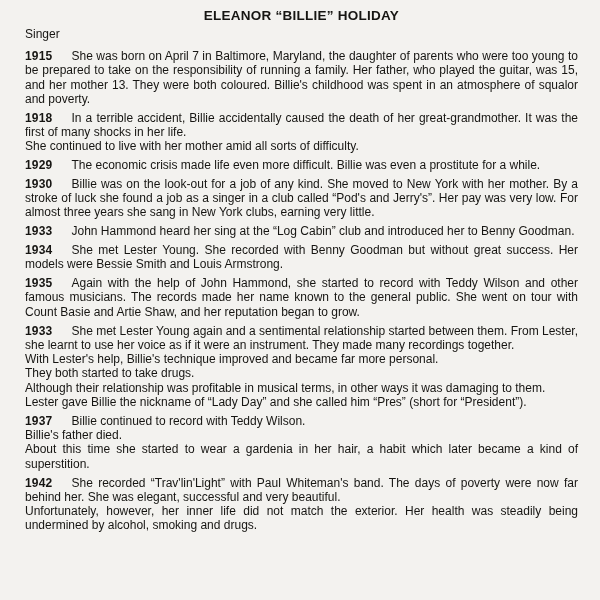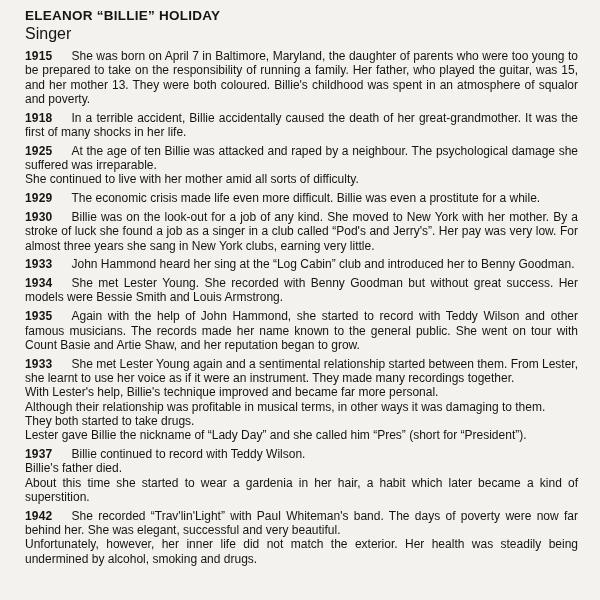--- a/index.html
+++ b/index.html
@@ -19,23 +19,24 @@
     box-sizing: border-box;
     width: 600px;
     height: 600px;
   }
   .title {
     font-size: 13.5px;
     font-weight: 700;
     letter-spacing: 0.25px;
     margin: 0;
     line-height: 16px;
+    text-align: center;
   }
   .subtitle {
-    font-size: 16px;
+    font-size: 12px;
     margin: 3px 0 0 0;
     line-height: 14px;
   }
   .entries {
     margin-top: 8px;
   }
   .entry-first, .entry-cont {
     font-size: 12px;
     line-height: 14.3px;
     margin: 0;
@@ -56,31 +57,30 @@
 </style>
 </head>
 <body style="background: rgb(243, 242, 239); color: rgb(22, 21, 18);">
 
 <div class="page">
   <h1 class="title">ELEANOR “BILLIE” HOLIDAY</h1>
   <p class="subtitle">Singer</p>
   <div class="entries">
       <p class="entry-first"><span class="year">1915</span><span>She was born on April 7 in Baltimore, Maryland, the daughter of parents who were too young to be prepared to take on the responsibility of running a family. Her father, who played the guitar, was 15, and her mother 13. They were both coloured. Billie's childhood was spent in an atmosphere of squalor and poverty.</span></p>
       <p class="entry-first"><span class="year">1918</span><span>In a terrible accident, Billie accidentally caused the death of her great-grandmother. It was the first of many shocks in her life.</span></p>
-      <p class="entry-first"><span class="year">1925</span><span>At the age of ten Billie was attacked and raped by a neighbour. The psychological damage she suffered was irreparable.</span></p>
       <p class="entry-cont">She continued to live with her mother amid all sorts of difficulty.</p>
       <p class="entry-first"><span class="year">1929</span><span>The economic crisis made life even more difficult. Billie was even a prostitute for a while.</span></p>
       <p class="entry-first"><span class="year">1930</span><span>Billie was on the look-out for a job of any kind. She moved to New York with her mother. By a stroke of luck she found a job as a singer in a club called “Pod's and Jerry's”. Her pay was very low. For almost three years she sang in New York clubs, earning very little.</span></p>
       <p class="entry-first"><span class="year">1933</span><span>John Hammond heard her sing at the “Log Cabin” club and introduced her to Benny Goodman.</span></p>
       <p class="entry-first"><span class="year">1934</span><span>She met Lester Young. She recorded with Benny Goodman but without great success. Her models were Bessie Smith and Louis Armstrong.</span></p>
       <p class="entry-first"><span class="year">1935</span><span>Again with the help of John Hammond, she started to record with Teddy Wilson and other famous musicians. The records made her name known to the general public. She went on tour with Count Basie and Artie Shaw, and her reputation began to grow.</span></p>
       <p class="entry-first"><span class="year">1933</span><span>She met Lester Young again and a sentimental relationship started between them. From Lester, she learnt to use her voice as if it were an instrument. They made many recordings together.</span></p>
       <p class="entry-cont">With Lester's help, Billie's technique improved and became far more personal.</p>
+      <p class="entry-cont">They both started to take drugs.</p>
       <p class="entry-cont">Although their relationship was profitable in musical terms, in other ways it was damaging to them.</p>
-      <p class="entry-cont">They both started to take drugs.</p>
       <p class="entry-cont">Lester gave Billie the nickname of “Lady Day” and she called him “Pres” (short for “President”).</p>
       <p class="entry-first"><span class="year">1937</span><span>Billie continued to record with Teddy Wilson.</span></p>
       <p class="entry-cont">Billie's father died.</p>
       <p class="entry-cont">About this time she started to wear a gardenia in her hair, a habit which later became a kind of superstition.</p>
       <p class="entry-first"><span class="year">1942</span><span>She recorded “Trav'lin'Light” with Paul Whiteman's band. The days of poverty were now far behind her. She was elegant, successful and very beautiful.</span></p>
       <p class="entry-cont">Unfortunately, however, her inner life did not match the exterior. Her health was steadily being undermined by alcohol, smoking and drugs.</p>
     </div>
 </div>
 
 </body></html>

